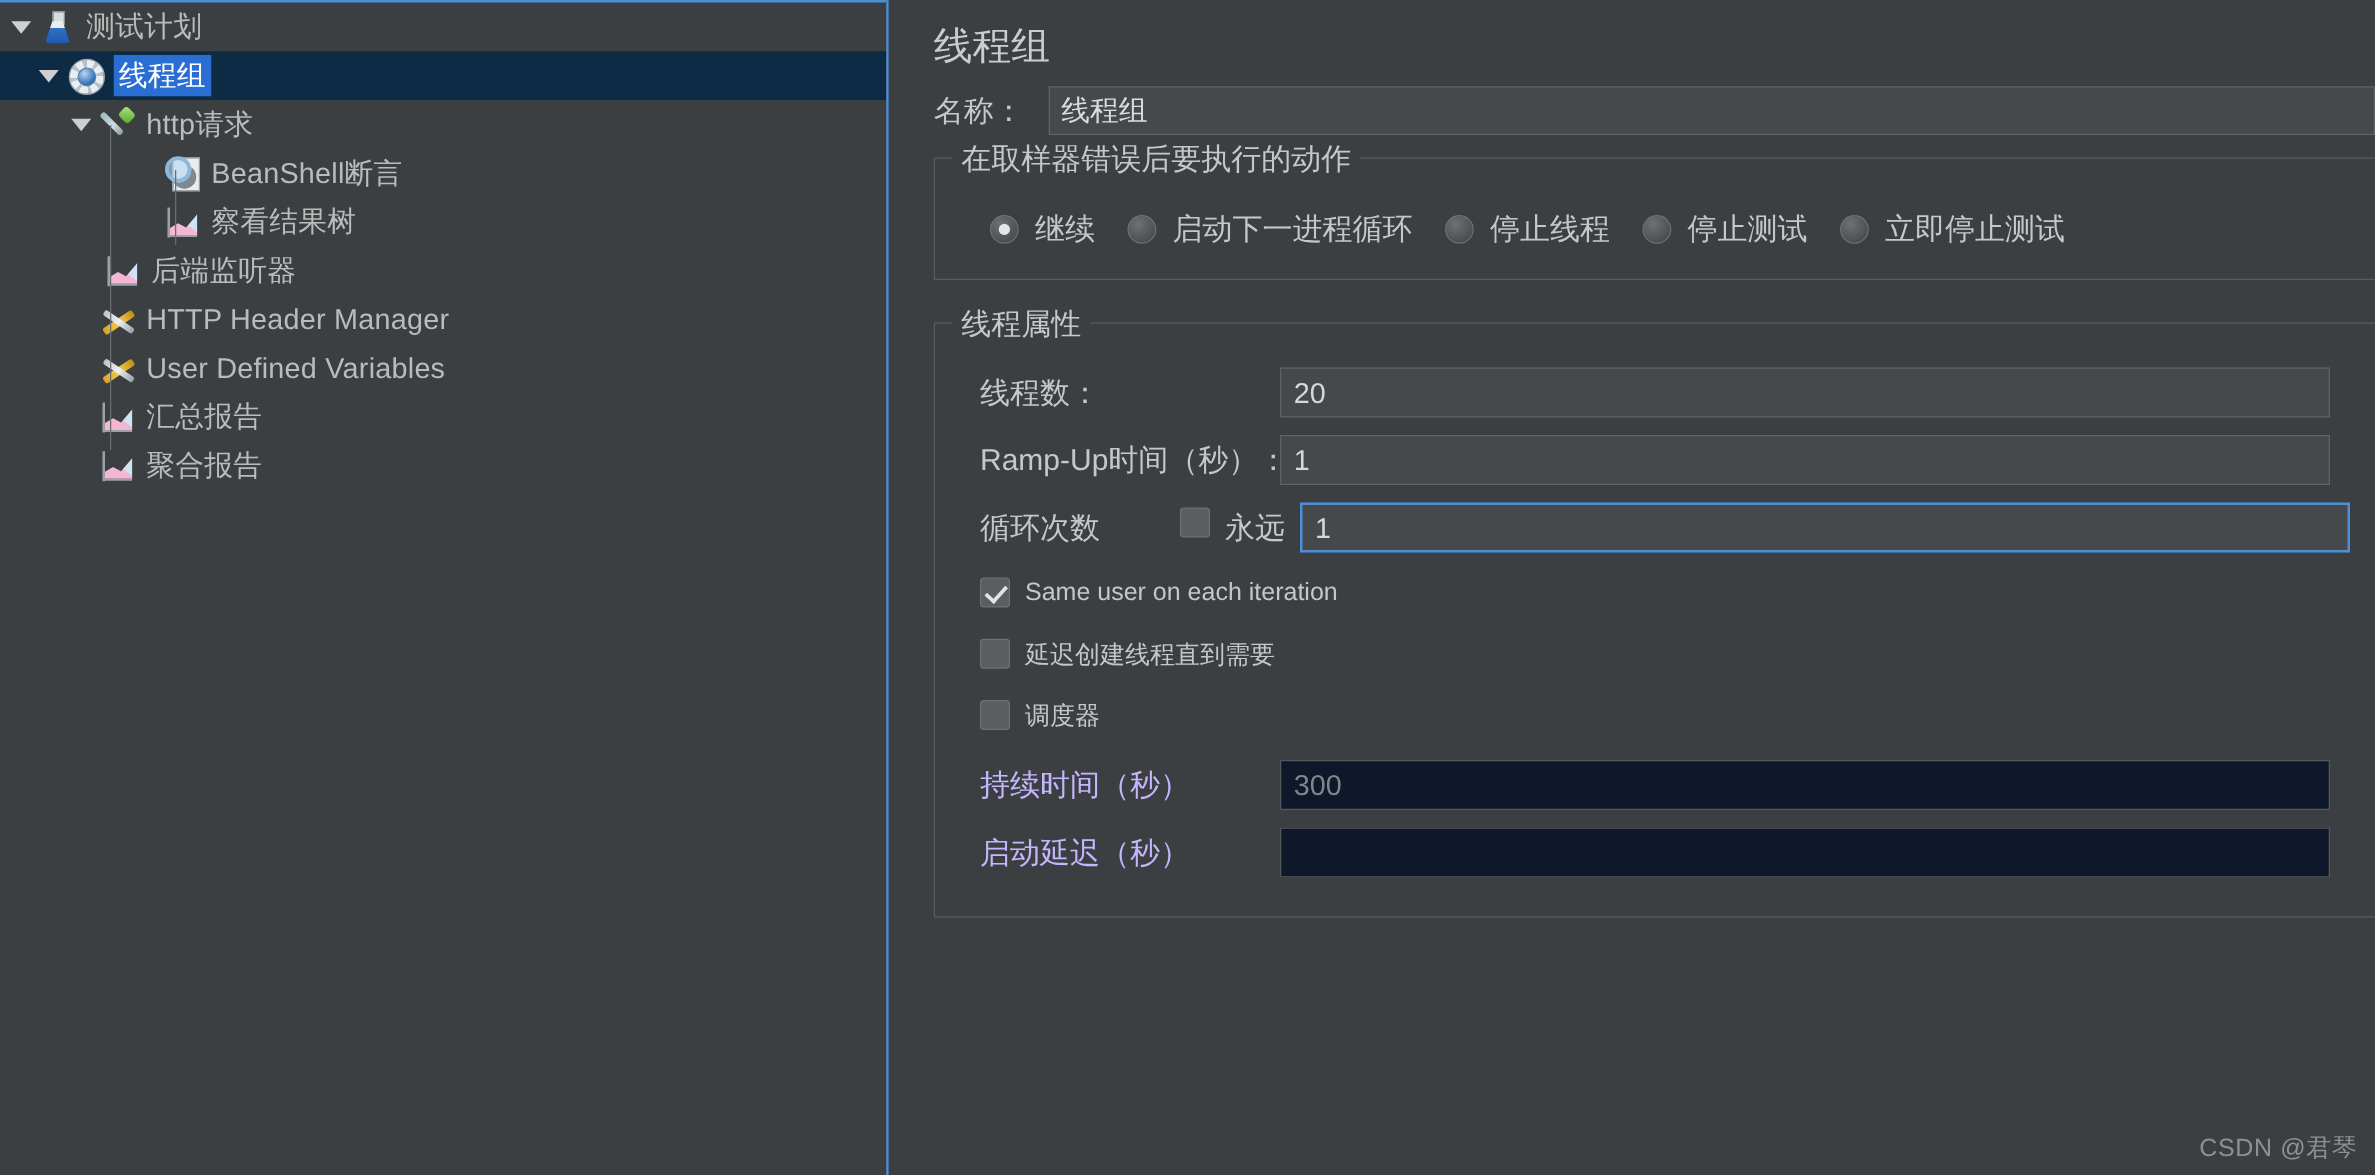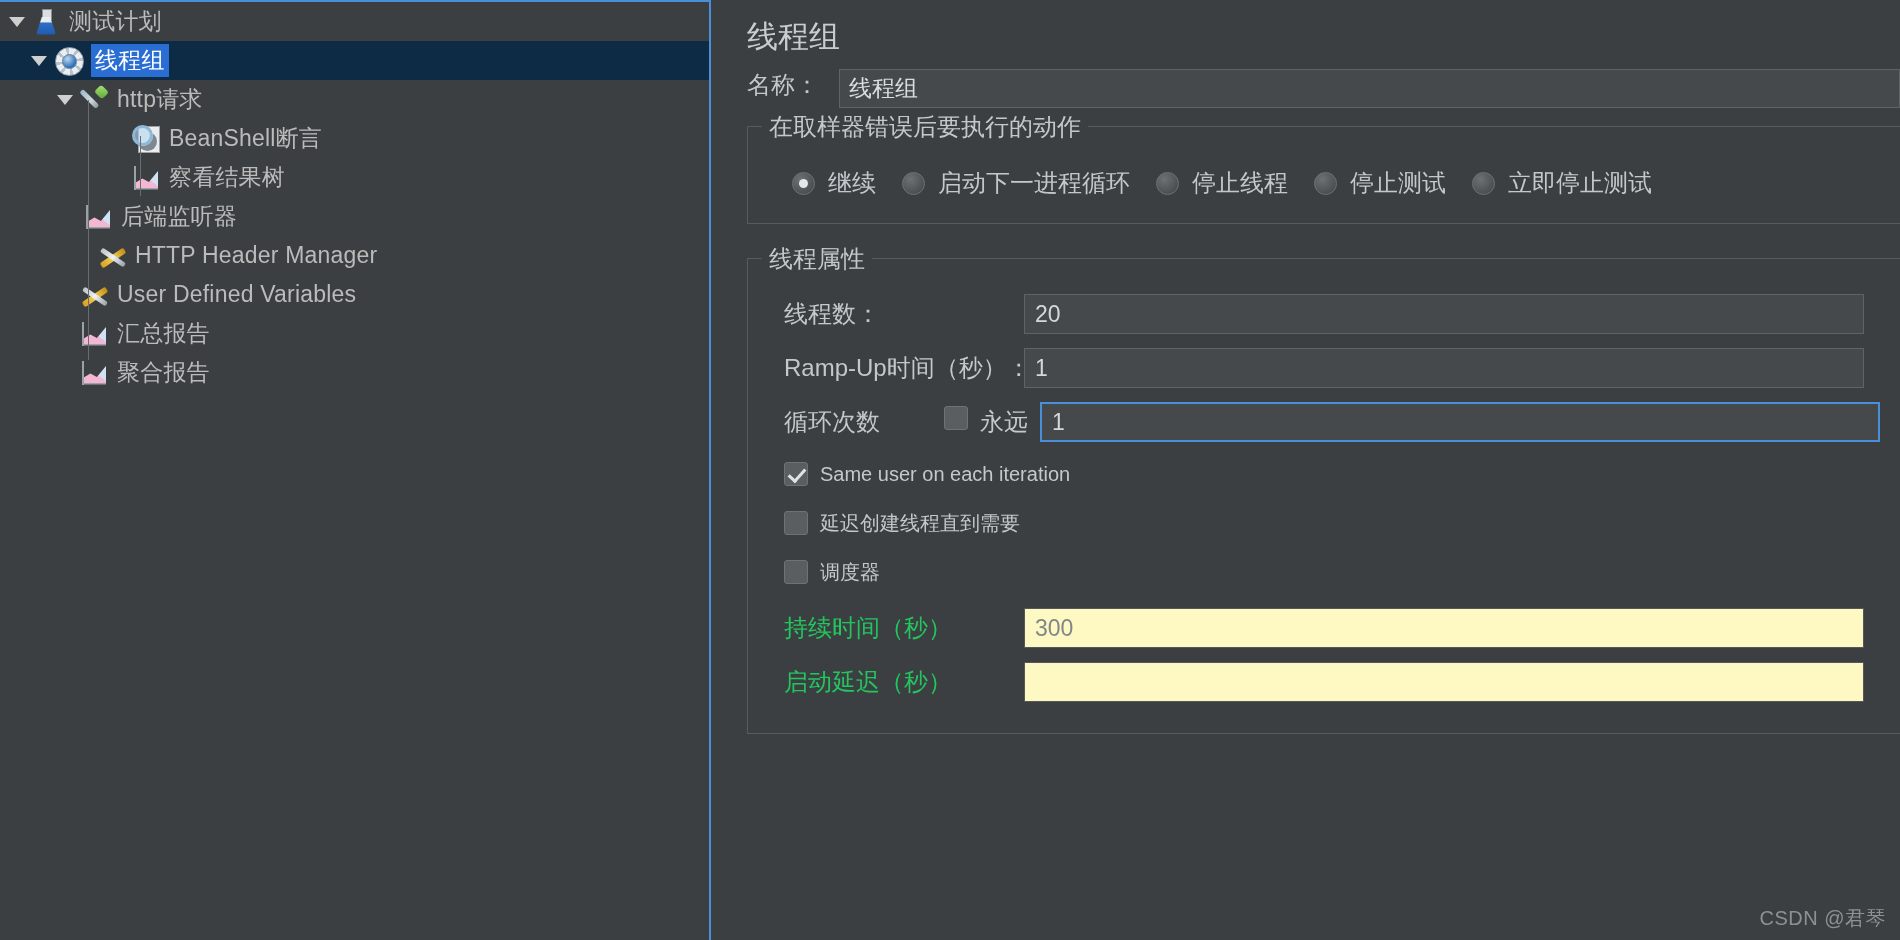--- a/index.html
+++ b/index.html
@@ -217,20 +217,21 @@
     overflow: hidden;
   }
   .panel-title {
     font-size: 31px;
     color: #c8cdd2;
     margin: 18px 0 14px 0;
     line-height: 1.2;
   }
   .field-row {
     display: flex;
+    align-items: center;
     margin-bottom: 14px;
     padding-right: 0;
   }
   .field-label {
     font-size: 24px;
     color: #c3c8cd;
     width: 92px;
     flex: 0 0 92px;
   }
   .text-input {
@@ -307,40 +308,40 @@
     margin-bottom: 12px;
     height: 42px;
   }
   .tp-label {
     font-size: 24px;
     color: #c3c8cd;
     width: 240px;
     flex: 0 0 240px;
     white-space: nowrap;
   }
-  .tp-label.dim { color: #22c55e; }
+  .tp-label.dim { color: #c4b5fd; }
   .tp-input {
     height: 40px;
     background: #45494b;
     border: 1px solid #5f6366;
     color: #d3d8dc;
     font-size: 23px;
     line-height: 38px;
     padding: 0 10px;
     width: 840px;
     white-space: nowrap;
     overflow: hidden;
   }
   .tp-input.focused {
     border: 2px solid #4a90d9;
     line-height: 36px;
   }
   .tp-input.disabled {
     color: #81868a;
-    background: #fef9c3;
+    background: #0f172a;
     border-color: #55585b;
   }
 
   .inline-check {
     display: flex;
     align-items: flex-start;
     margin-right: 12px;
   }
   .chk {
     width: 24px; height: 24px;
@@ -419,21 +420,21 @@
       <span class="ticon ic-chart"></span>
       <span class="tree-label">察看结果树</span>
     </div>
 
     <div class="tree-row" style="padding-left:56px">
       <span class="toggle empty"></span>
       <span class="ticon ic-chart"></span>
       <span class="tree-label">后端监听器</span>
     </div>
 
-    <div class="tree-row" style="padding-left:70px">
+    <div class="tree-row" style="padding-left:52px">
       <span class="toggle empty"></span>
       <span class="ticon ic-tools"></span>
       <span class="tree-label">HTTP Header Manager</span>
     </div>
 
     <div class="tree-row" style="padding-left:52px">
       <span class="toggle empty"></span>
       <span class="ticon ic-tools"></span>
       <span class="tree-label">User Defined Variables</span>
     </div>

